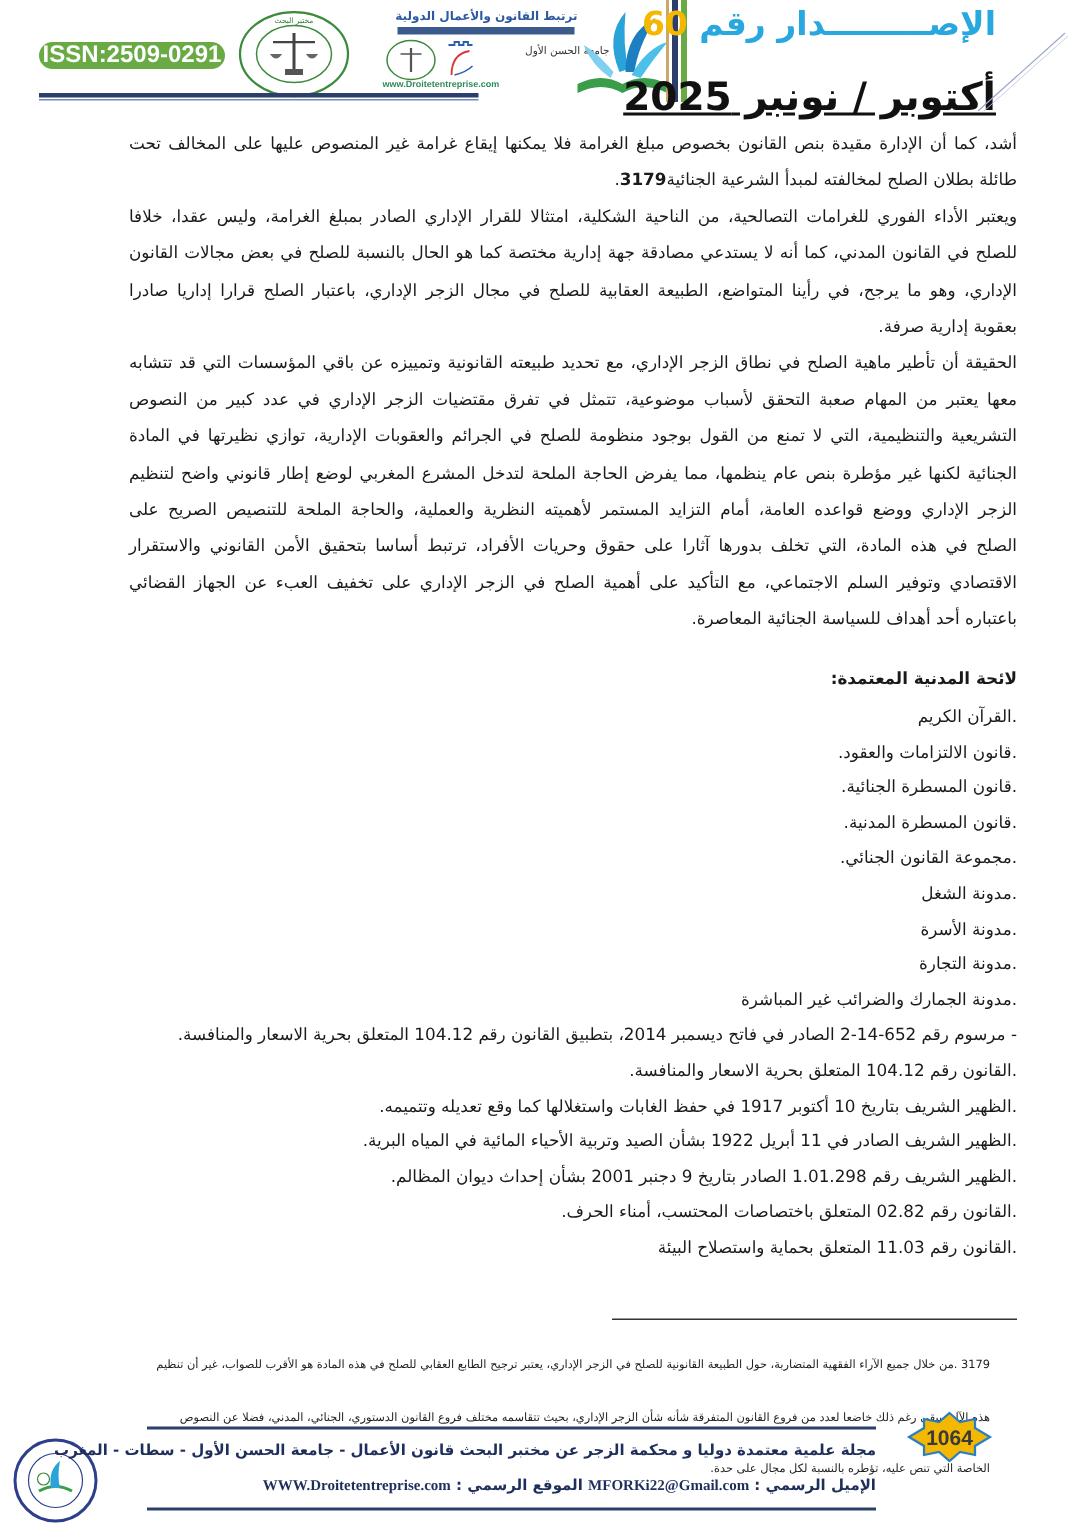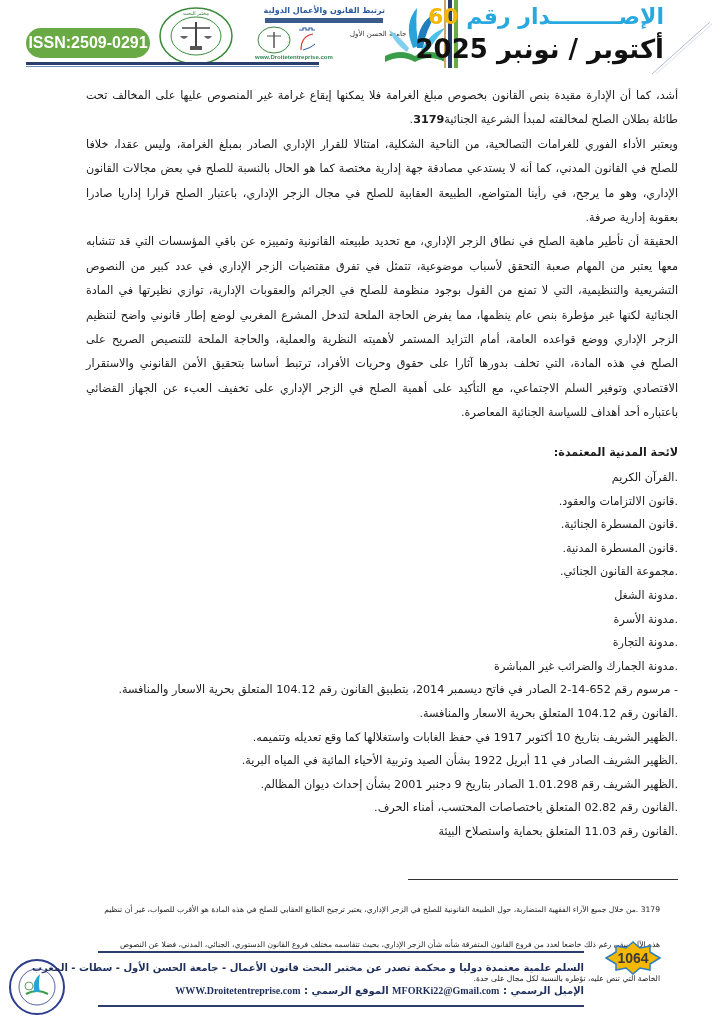--- a/index.html
+++ b/index.html
@@ -1,43 +1,43 @@
 <!DOCTYPE html>
 <html><head>
 <meta charset="utf-8">
 <style>
   html, body { margin: 0; padding: 0; background: #ffffff; }
   body { width: 724px; height: 1024px; position: relative; overflow: hidden;
          font-family: "DejaVu Sans", sans-serif; color: #1a1a1a; }
 
   
   .header { position: absolute; left: 0; top: 0; width: 724px; height: 78px; }
-  .issn { position: absolute; left: 26px; top: 28px; width: 124px; height: 30px;
+  .issn { position: absolute; left: 26px; top: 28px; width: 124px; height: 18px;
           background: #6aaa45; border-radius: 15px; color: #fff;
           font-family: "Liberation Sans", sans-serif; font-size: 16px; font-weight: bold;
           display: flex; align-items: center; justify-content: center; text-align: right; }
   .lab-seal { position: absolute; left: 158px; top: 6px; width: 76px; height: 60px; }
   .journal-logo { position: absolute; left: 255px; top: 4px; width: 190px; height: 60px; }
   .journal-logo .jtitle { position: absolute; right: 60px; top: 2px; font-size: 8px; color: #2c5aa0;
           font-weight: bold; direction: rtl; white-space: nowrap; }
   .journal-logo .jband { position: absolute; left: 10px; top: 14px; width: 118px; height: 5px; background: #3a5b8c; }
   .journal-logo .jurl { position: absolute; left: 0; top: 50px; font-size: 6px; color: #2e8b57;
           font-weight: bold; font-family: "Liberation Sans", sans-serif; }
   .journal-logo .juni { position: absolute; left: 95px; top: 26px; font-size: 7px; color: #333; direction: rtl; }
   .header-rule { position: absolute; left: 26px; top: 62px; width: 293px; height: 3px; background: #2c3e6b; }
   .header-rule2 { position: absolute; left: 26px; top: 66px; width: 293px; height: 1px; background: #6f8bb8; }
   .vbar1 { position: absolute; left: 448px; top: 0; width: 4px; height: 68px; background: #2c3e6b; }
   .vbar2 { position: absolute; left: 454px; top: 0; width: 4px; height: 68px; background: #6aaa45; }
   .vbar0 { position: absolute; left: 444px; top: 0; width: 2px; height: 68px; background: #c9a86a; }
   .issue-line { position: absolute; right: 60px; top: 4px; direction: rtl; white-space: nowrap;
           font-family: "DejaVu Sans", sans-serif; font-weight: bold; font-size: 22px; margin-left: 45px; }
   .issue-line .lbl { color: #29a8e0; }
   .issue-line .num { color: #f5b800; }
-  .issue-date { position: absolute; right: 60px; top: 34px; direction: rtl; white-space: nowrap;
-          font-family: "DejaVu Sans", sans-serif; font-weight: bold; font-size: 26px; color: #111; }
+  .issue-date { position: absolute; right: 60px; top: 50px; direction: rtl; white-space: nowrap;
+          font-family: "DejaVu Sans", sans-serif; font-weight: bold; font-size: 26px; color: #111; text-decoration: underline; }
   .diag { position: absolute; left: 650px; top: 20px; width: 70px; height: 55px; }
 
   
   .content { position: absolute; left: 86px; top: 84px; width: 592px; direction: rtl; text-align: justify;
           font-family: "DejaVu Sans", sans-serif; font-size: 11.2px; line-height: 24.4px; color: #1a1a1a; }
   .content p { margin: 0; text-align-last: right; }
   .content p.full { text-align-last: justify; }
   .content .bold { font-weight: bold; }
   .refs { position: absolute; right: 46px; top: 440px; width: 600px; direction: rtl;
           font-family: "DejaVu Sans", sans-serif; font-size: 11.2px; color: #1a1a1a; }
@@ -170,21 +170,21 @@
 
 <svg class="footer-seal" viewBox="0 0 58 58">
   <circle cx="29" cy="29" r="27" fill="#fff" stroke="#2c3e8c" stroke-width="2"></circle>
   <circle cx="29" cy="29" r="18" fill="#fff" stroke="#2c3e8c" stroke-width="0.8"></circle>
   <path d="M18 36 Q29 30 40 36" fill="none" stroke="#3a9d4a" stroke-width="2"></path>
   <path d="M26 34 Q24 22 32 16 Q30 26 32 34 Z" fill="#2aa3d8"></path>
   <circle cx="21" cy="28" r="4" fill="none" stroke="#3c8a3c" stroke-width="0.8"></circle>
 </svg>
 
 <div class="frule-top"></div>
-<div class="footer-line1">السلم علمية معتمدة  دوليا و محكمة تصدر عن مختبر البحث قانون الأعمال - جامعة الحسن الأول - سطات - المغرب</div>
+<div class="footer-line1">مجلة علمية معتمدة  دوليا و محكمة الزجر عن مختبر البحث قانون الأعمال - جامعة الحسن الأول - سطات - المغرب</div>
 <div class="footer-line2">
   <span>الإميل الرسمي :</span>
   <span class="en">MFORKi22@Gmail.com</span>
   <span>الموقع الرسمي :</span>
   <span class="en">WWW.Droitetentreprise.com</span>
 </div>
 <div class="frule-bot"></div>
 
 <svg class="page-star" viewBox="0 0 58 34">
   <polygon points="29,1 36,7 46,5 46,11 56,17 46,23 46,29 36,27 29,33 22,27 12,29 12,23 2,17 12,11 12,5 22,7" fill="#f5b800" stroke="#2a7fc4" stroke-width="1.5"></polygon>

